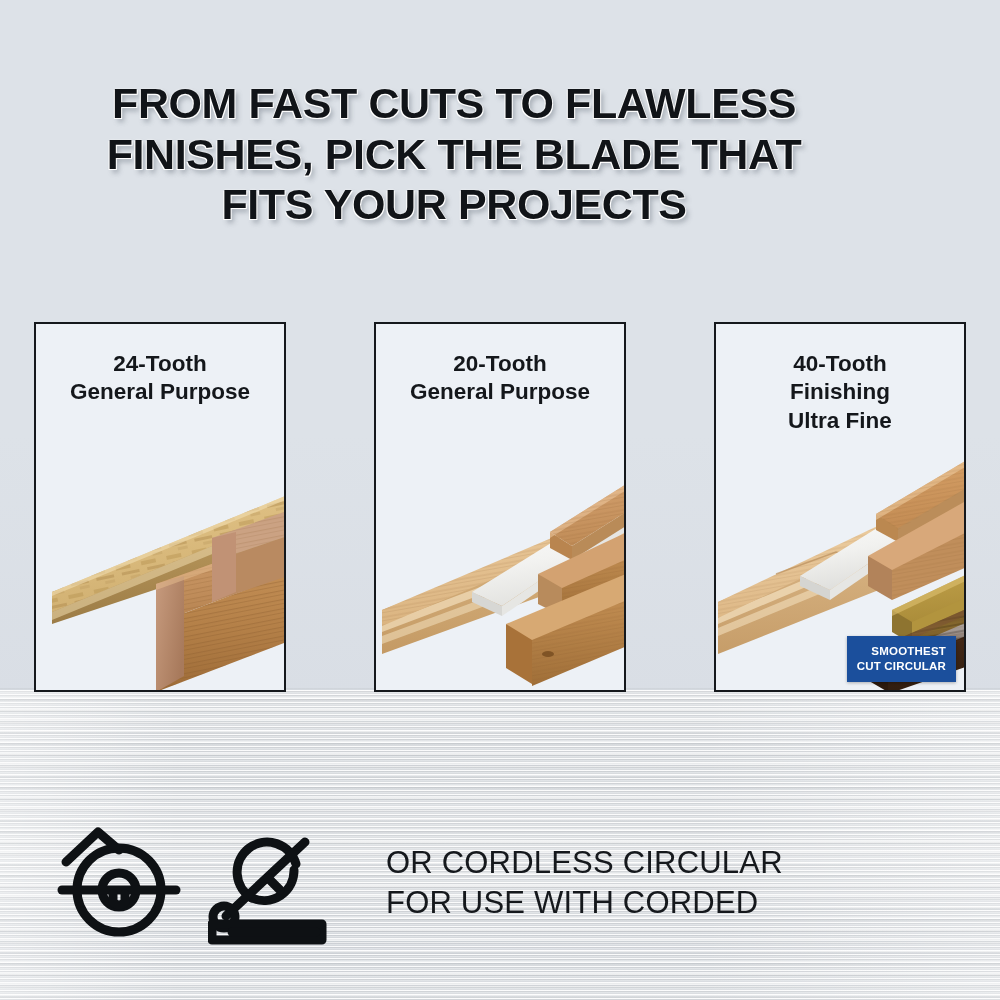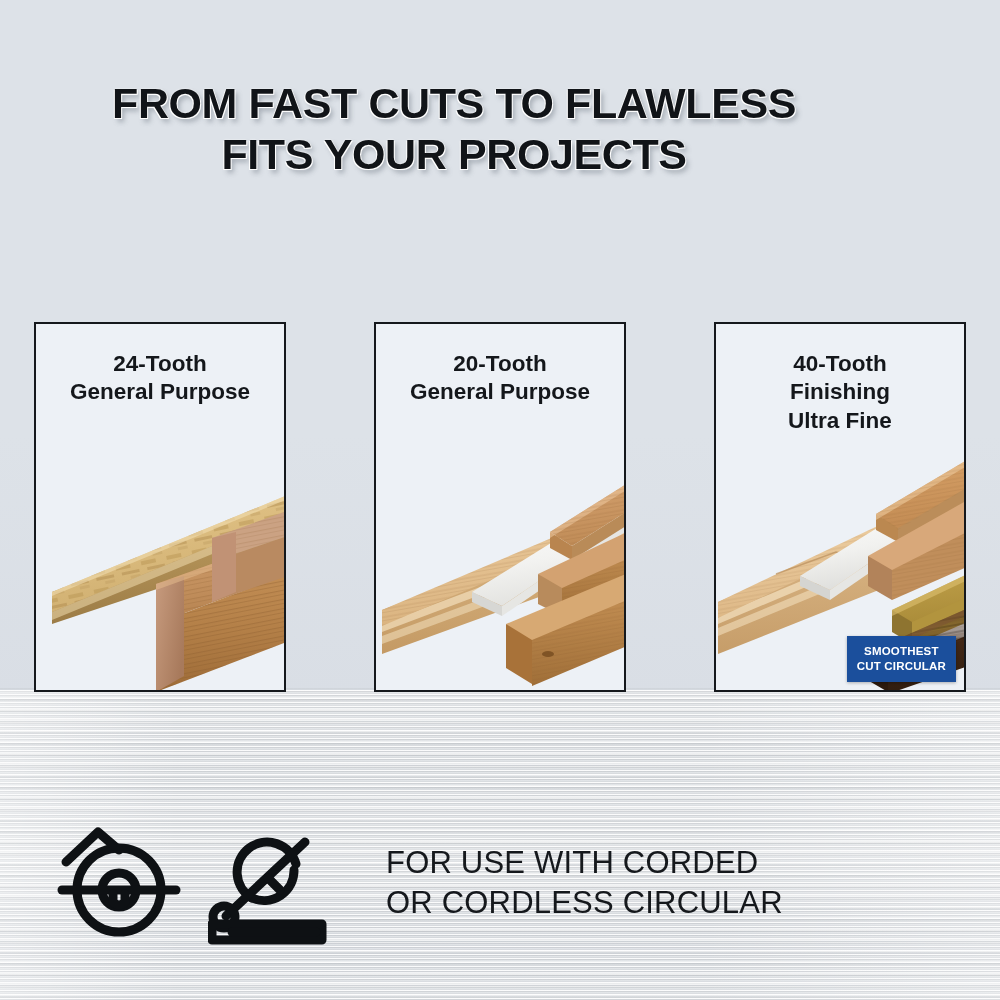--- a/index.html
+++ b/index.html
@@ -134,21 +134,21 @@
 
   
   .badge {
     position: absolute;
     right: 8px;
     bottom: 8px;
     z-index: 6;
     background: #1b4f9c;
     color: #ffffff;
     padding: 8px 10px 9px;
-    text-align: center;
+    text-align: right;
     font-size: 11.5px;
     font-weight: 700;
     line-height: 1.25;
     letter-spacing: 0.2px;
     box-shadow: 0 1px 3px rgba(0,0,0,0.28);
   }
   .badge div { white-space: nowrap; }
 
   
   .footer {
@@ -181,20 +181,21 @@
 <body>
 
 <div id="infographic">
 
   <div class="bg-top"></div>
   <div class="bg-seam"></div>
   <div class="bg-metal"></div>
 
   <div class="headline">
     <div>FROM FAST CUTS TO FLAWLESS</div>
+    <div>FINISHES, PICK THE BLADE THAT</div>
     <div>FITS YOUR PROJECTS</div>
   </div>
 
   <div class="cards">
 
     <div class="card">
       <div class="card-title">
         <div>24-Tooth</div>
         <div>General Purpose</div>
       </div>
@@ -473,19 +474,19 @@
           <circle cx="16" cy="97" r="11"></circle>
           <path d="M60 58 L72 70"></path>
           <rect x="4" y="104" width="110" height="16"></rect>
           <path d="M24 112 L108 112"></path>
         </g>
       </svg>
 
     </div>
 
     <div class="footer-text">
+      <div>OR CORDLESS CIRCULAR</div>
       <div>FOR USE WITH CORDED</div>
-      <div>OR CORDLESS CIRCULAR</div>
     </div>
 
   </div>
 
 </div>
 
 </body></html>

